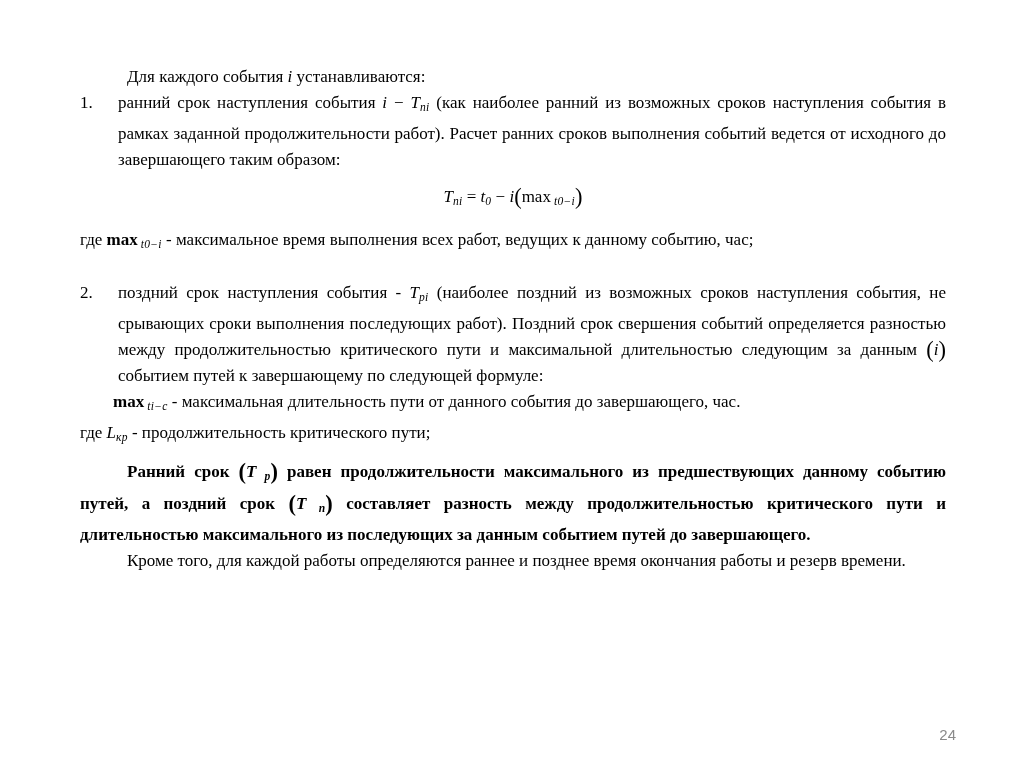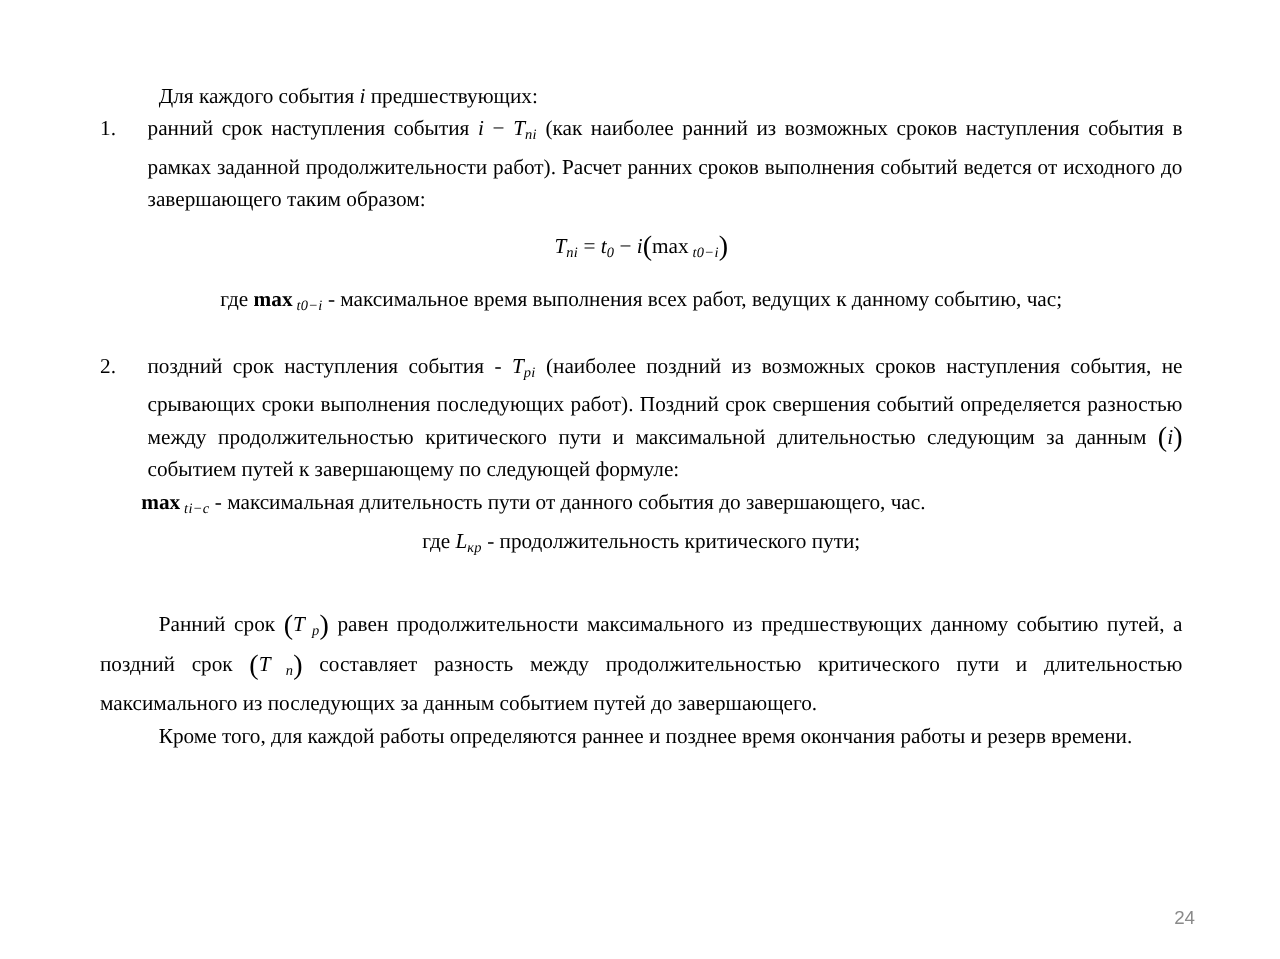--- a/index.html
+++ b/index.html
@@ -21,37 +21,37 @@
     left: 80px;
     top: 64px;
     width: 866px;
   }
   .para, .li {
     margin: 0;
     text-align: justify;
     line-height: 26px;
   }
   .first-indent { text-indent: 47px; }
-  .gap-top { margin-top: 36px; }
+  .gap-top { margin-top: 8px; font-weight: bold; }
   .li {
     position: relative;
     padding-left: 38px;
   }
   .li .num {
     position: absolute;
     left: 0;
     top: 0;
   }
   .li-gap { margin-top: 21px; }
   .formula {
     text-align: center;
     margin: 9px 0 10px 0;
     line-height: 30px;
   }
-  .where { text-align: center; }
+  .where { text-align: left; }
   .where-indent { padding-left: 33px; text-align: left; }
   .sg-v { font-style: italic; }
   .sg-sub {
     font-style: italic;
     font-size: 68%;
     vertical-align: -0.28em;
     letter-spacing: 0.02em;
   }
   .sg-b { font-weight: bold; }
   .sg-p {
@@ -64,21 +64,21 @@
     bottom: 24px;
     font-size: 15px;
     color: #8a8a8a;
     font-family: Liberation Sans, sans-serif;
   }
 </style>
 </head>
 <body>
 
 <div class="slide-content">
-    <div class="para first-indent"><span>Для каждого события </span><span class="sg-v">i</span><span> предшествующих:</span></div>
+    <div class="para first-indent"><span>Для каждого события </span><span class="sg-v">i</span><span> устанавливаются:</span></div>
     <div class="li"><span class="num">1.</span><span><span>ранний срок наступления события  </span><span class="sg-v">i</span><span> − </span><span class="sg-v">T</span><span class="sg-sub">ni</span><span>  (как наиболее ранний из возможных сроков наступления события в рамках заданной продолжительности работ). Расчет ранних сроков выполнения событий ведется от исходного до завершающего таким образом:</span></span></div>
     <div class="formula"><span class="sg-v">T</span><span class="sg-sub">ni</span><span> = </span><span class="sg-v">t</span><span class="sg-sub">0</span><span> − </span><span class="sg-v">i</span><span class="sg-p">(</span><span>max</span><span class="sg-sub"> t0−i</span><span class="sg-p">)</span></div>
     <div class="para where"><span>где </span><span class="sg-b">max</span><span class="sg-sub"> t0−i</span><span>  - максимальное время выполнения всех работ, ведущих к данному событию, час;</span></div>
     <div class="li li-gap"><span class="num">2.</span><span><span>поздний срок наступления события - </span><span class="sg-v">T</span><span class="sg-sub">pi</span><span>  (наиболее поздний из возможных сроков наступления события, не срывающих сроки выполнения последующих работ). Поздний срок свершения событий определяется разностью между продолжительностью критического пути и максимальной длительностью следующим за данным </span><span class="sg-p">(</span><span class="sg-v">i</span><span class="sg-p">)</span><span>  событием путей к завершающему по следующей формуле:</span></span></div>
     <div class="para where-indent"><span class="sg-b">max</span><span class="sg-sub"> ti−c</span><span>  - максимальная длительность пути от данного события до завершающего, час.</span></div>
     <div class="para where"><span>где </span><span class="sg-v">L</span><span class="sg-sub">кр</span><span>  - продолжительность критического пути;</span></div>
     <div class="para first-indent gap-top"><span>Ранний срок  </span><span class="sg-p">(</span><span class="sg-v">T</span><span class="sg-sub"> p</span><span class="sg-p">)</span><span>  равен продолжительности максимального из предшествующих данному событию путей, а поздний срок </span><span class="sg-p">(</span><span class="sg-v">T</span><span class="sg-sub"> n</span><span class="sg-p">)</span><span>  составляет разность между продолжительностью критического пути и длительностью максимального из последующих за данным событием путей до завершающего.</span></div>
     <div class="para first-indent"><span>Кроме того, для каждой работы определяются раннее и позднее время окончания работы и резерв времени.</span></div>
   </div>
 

